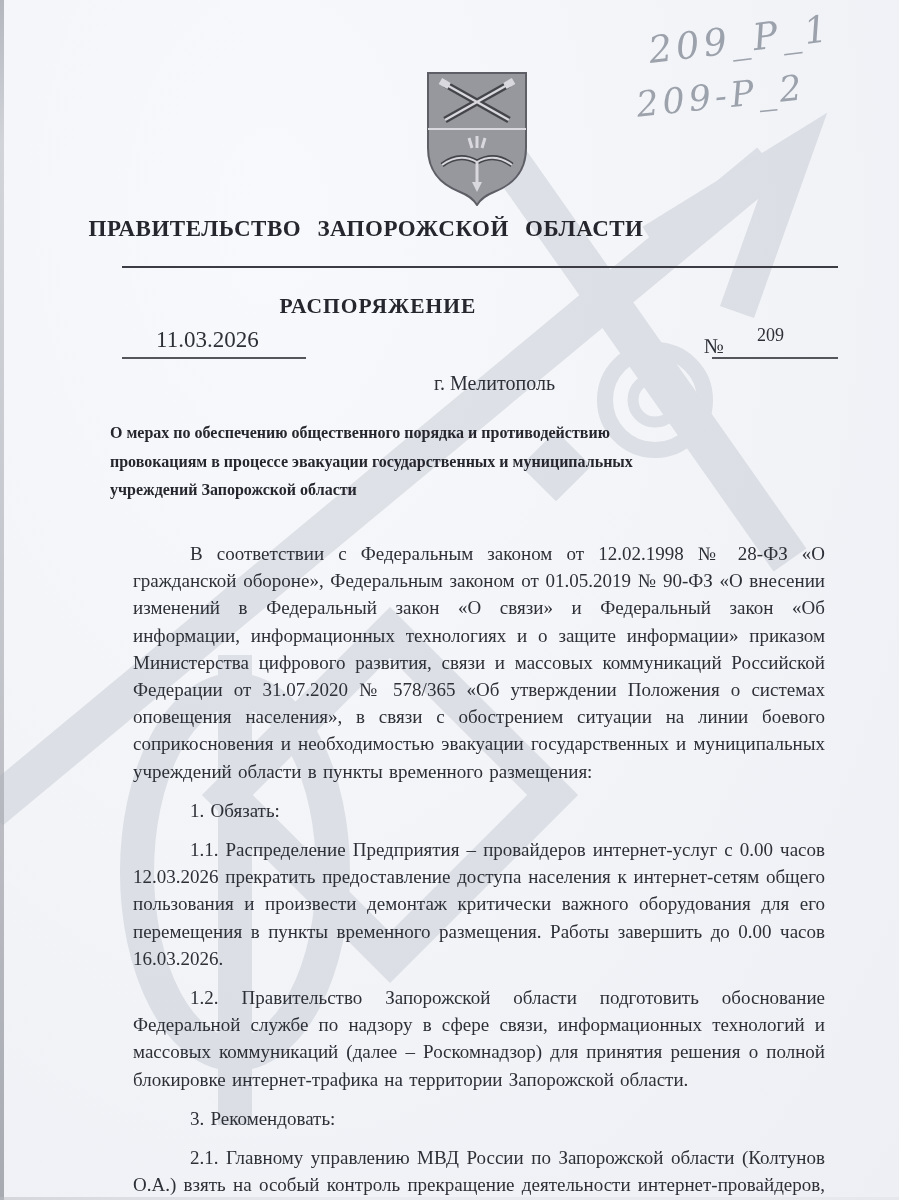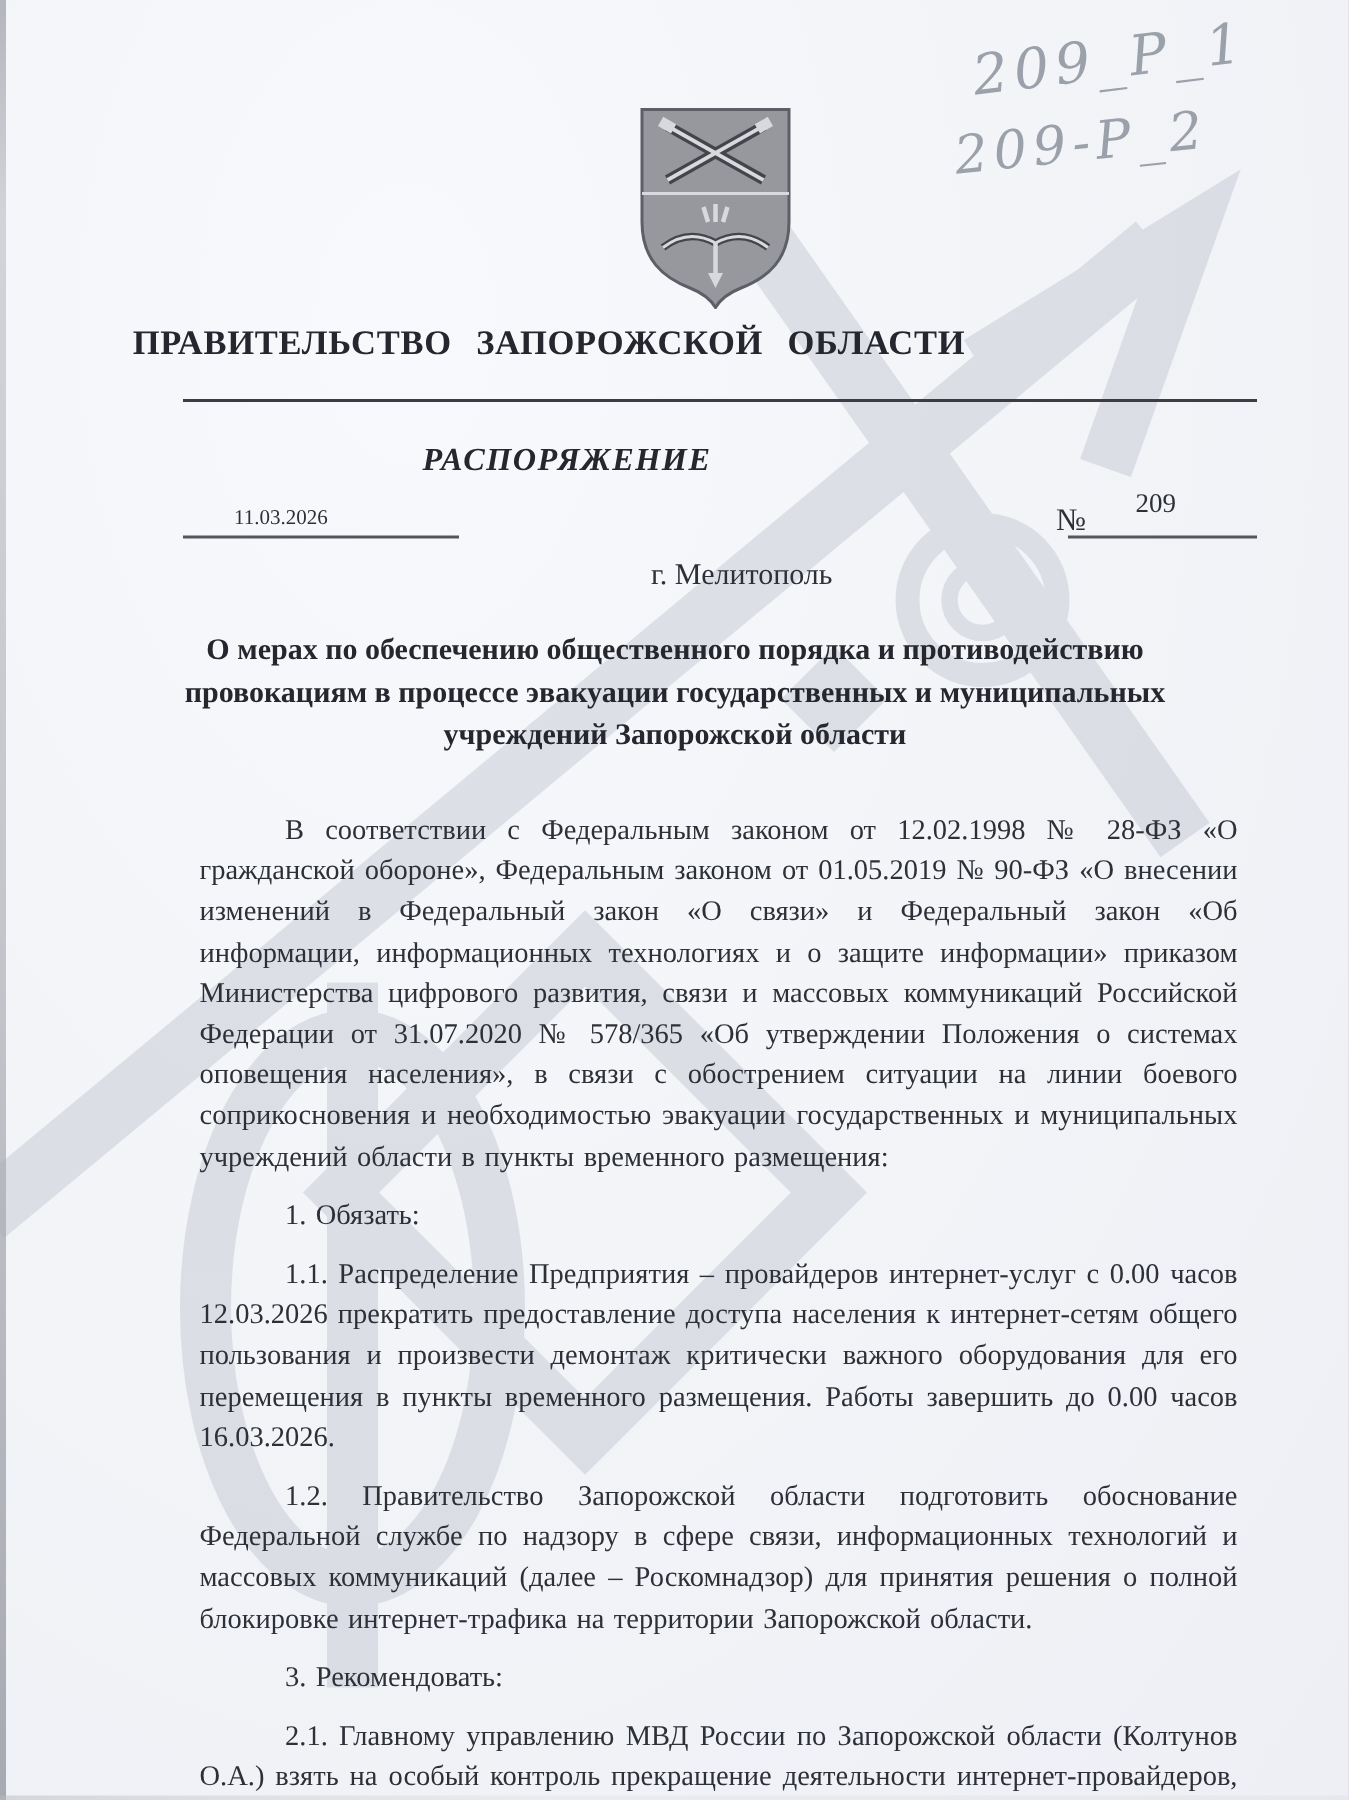--- a/index.html
+++ b/index.html
@@ -21,30 +21,30 @@
     color:#8d939e;letter-spacing:4px;opacity:.85;}
   .hw1{left:648px;top:18px;font-size:37px;transform:rotate(-7deg);}
   .hw2{left:636px;top:76px;font-size:35px;transform:rotate(-6deg);}
 
   svg.emblem{position:absolute;left:424px;top:70px;}
 
   .org-title{position:absolute;left:0;top:216px;width:732px;text-align:center;
     font-weight:bold;font-size:23px;letter-spacing:.5px;word-spacing:10px;color:#26262e;}
   .rule{position:absolute;left:122px;top:266px;width:716px;height:2px;background:#3c3d44;}
   .doc-type{position:absolute;left:0;top:294px;width:756px;text-align:center;
-    font-weight:bold;font-size:21.5px;letter-spacing:1px;color:#26262e;font-style:italic;}
-  .doc-date{position:absolute;left:156px;top:327px;font-size:14px;margin-top:11px;}
+    font-weight:bold;font-size:21.5px;letter-spacing:1px;color:#26262e;}
+  .doc-date{position:absolute;left:156px;top:327px;font-size:23px;}
   .date-underline{position:absolute;left:122px;top:357px;width:184px;height:1.5px;background:#55565c;}
   .num-sign{position:absolute;left:704px;top:334px;font-size:21px;}
   .doc-num{position:absolute;left:757px;top:325px;font-size:18px;}
   .num-underline{position:absolute;left:712px;top:357px;width:126px;height:1.5px;background:#55565c;}
   .city{position:absolute;left:0;top:372px;width:899px;text-align:center;font-size:20px;padding-left:45px;}
 
-  .subject{position:absolute;left:110px;top:419px;width:680px;text-align:center;
-    font-weight:bold;font-size:20px;line-height:28.5px;color:#26262e;}
+  .subject{position:absolute;left:110px;top:419px;width:680px;
+    font-weight:bold;font-size:16px;line-height:28.5px;color:#26262e;}
 
   .doc-body{position:absolute;left:121px;top:528px;width:716px;}
   .para{margin:12px;text-indent:57px;text-align:justify;font-size:19px;
     line-height:27.2px;word-spacing:1.5px;}
   .para.sec{margin-top:11px;}
 </style>
 </head>
 <body>
 
 <div class="page">

